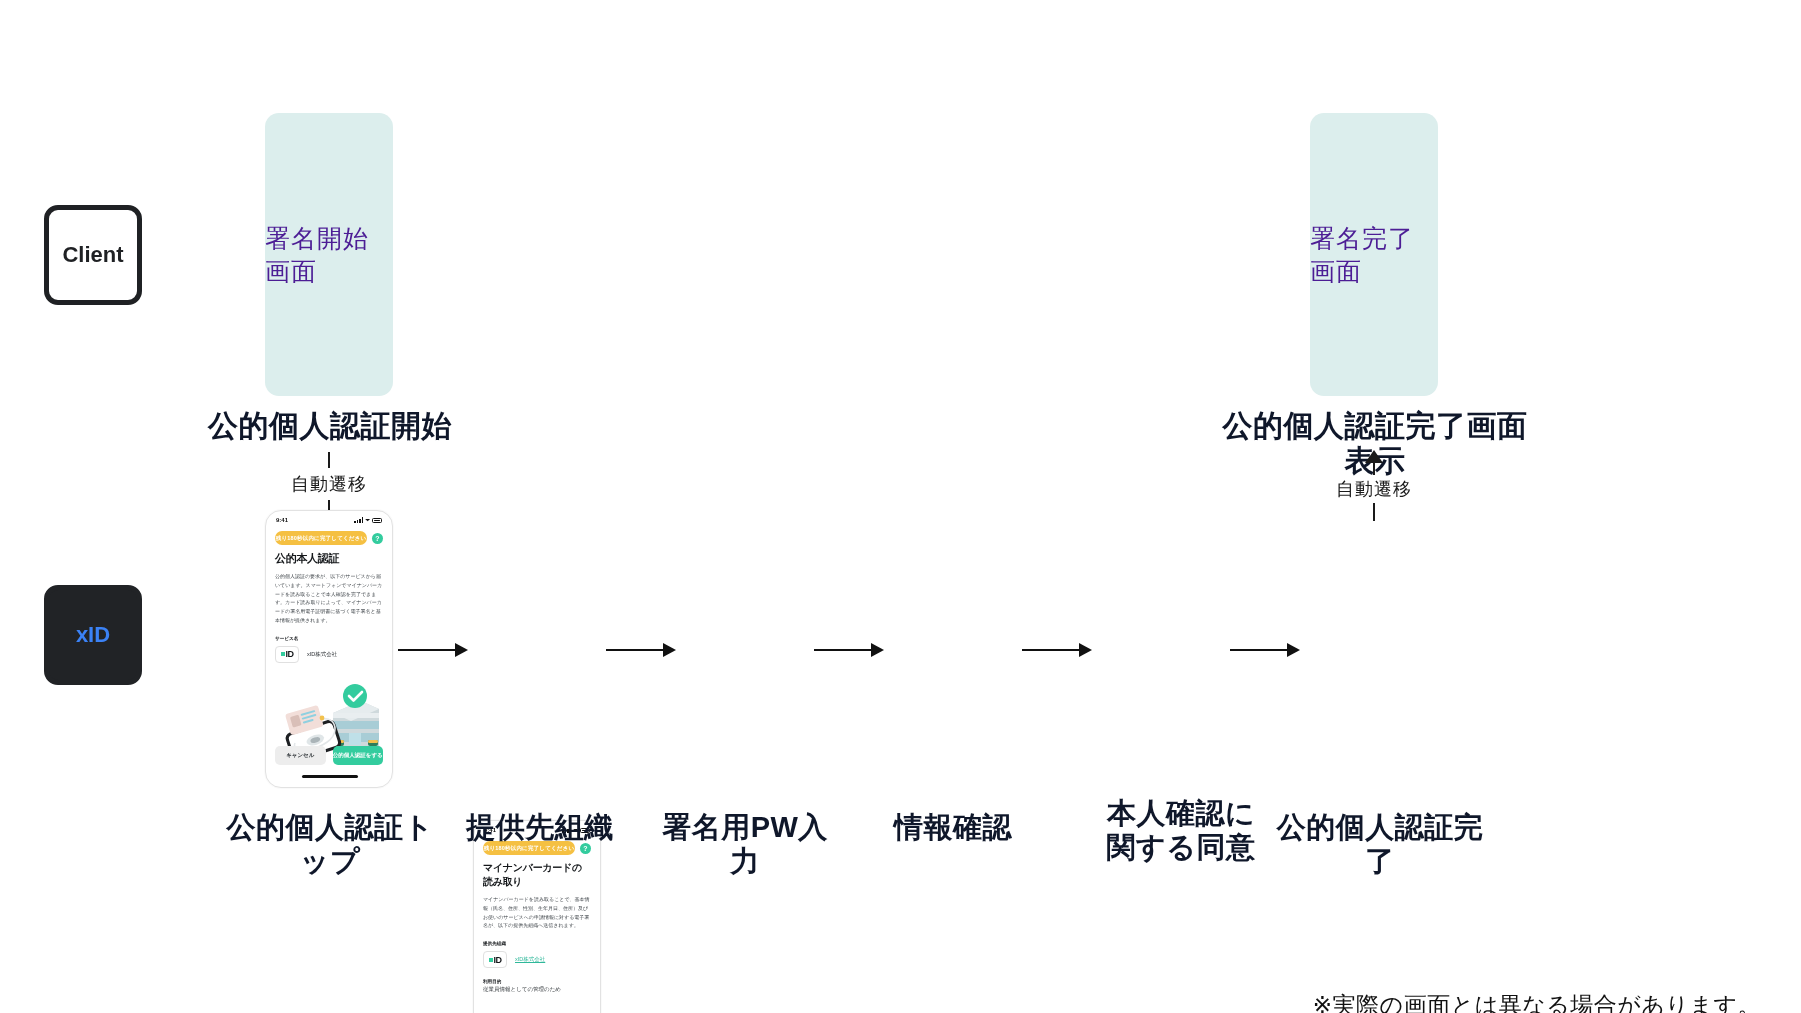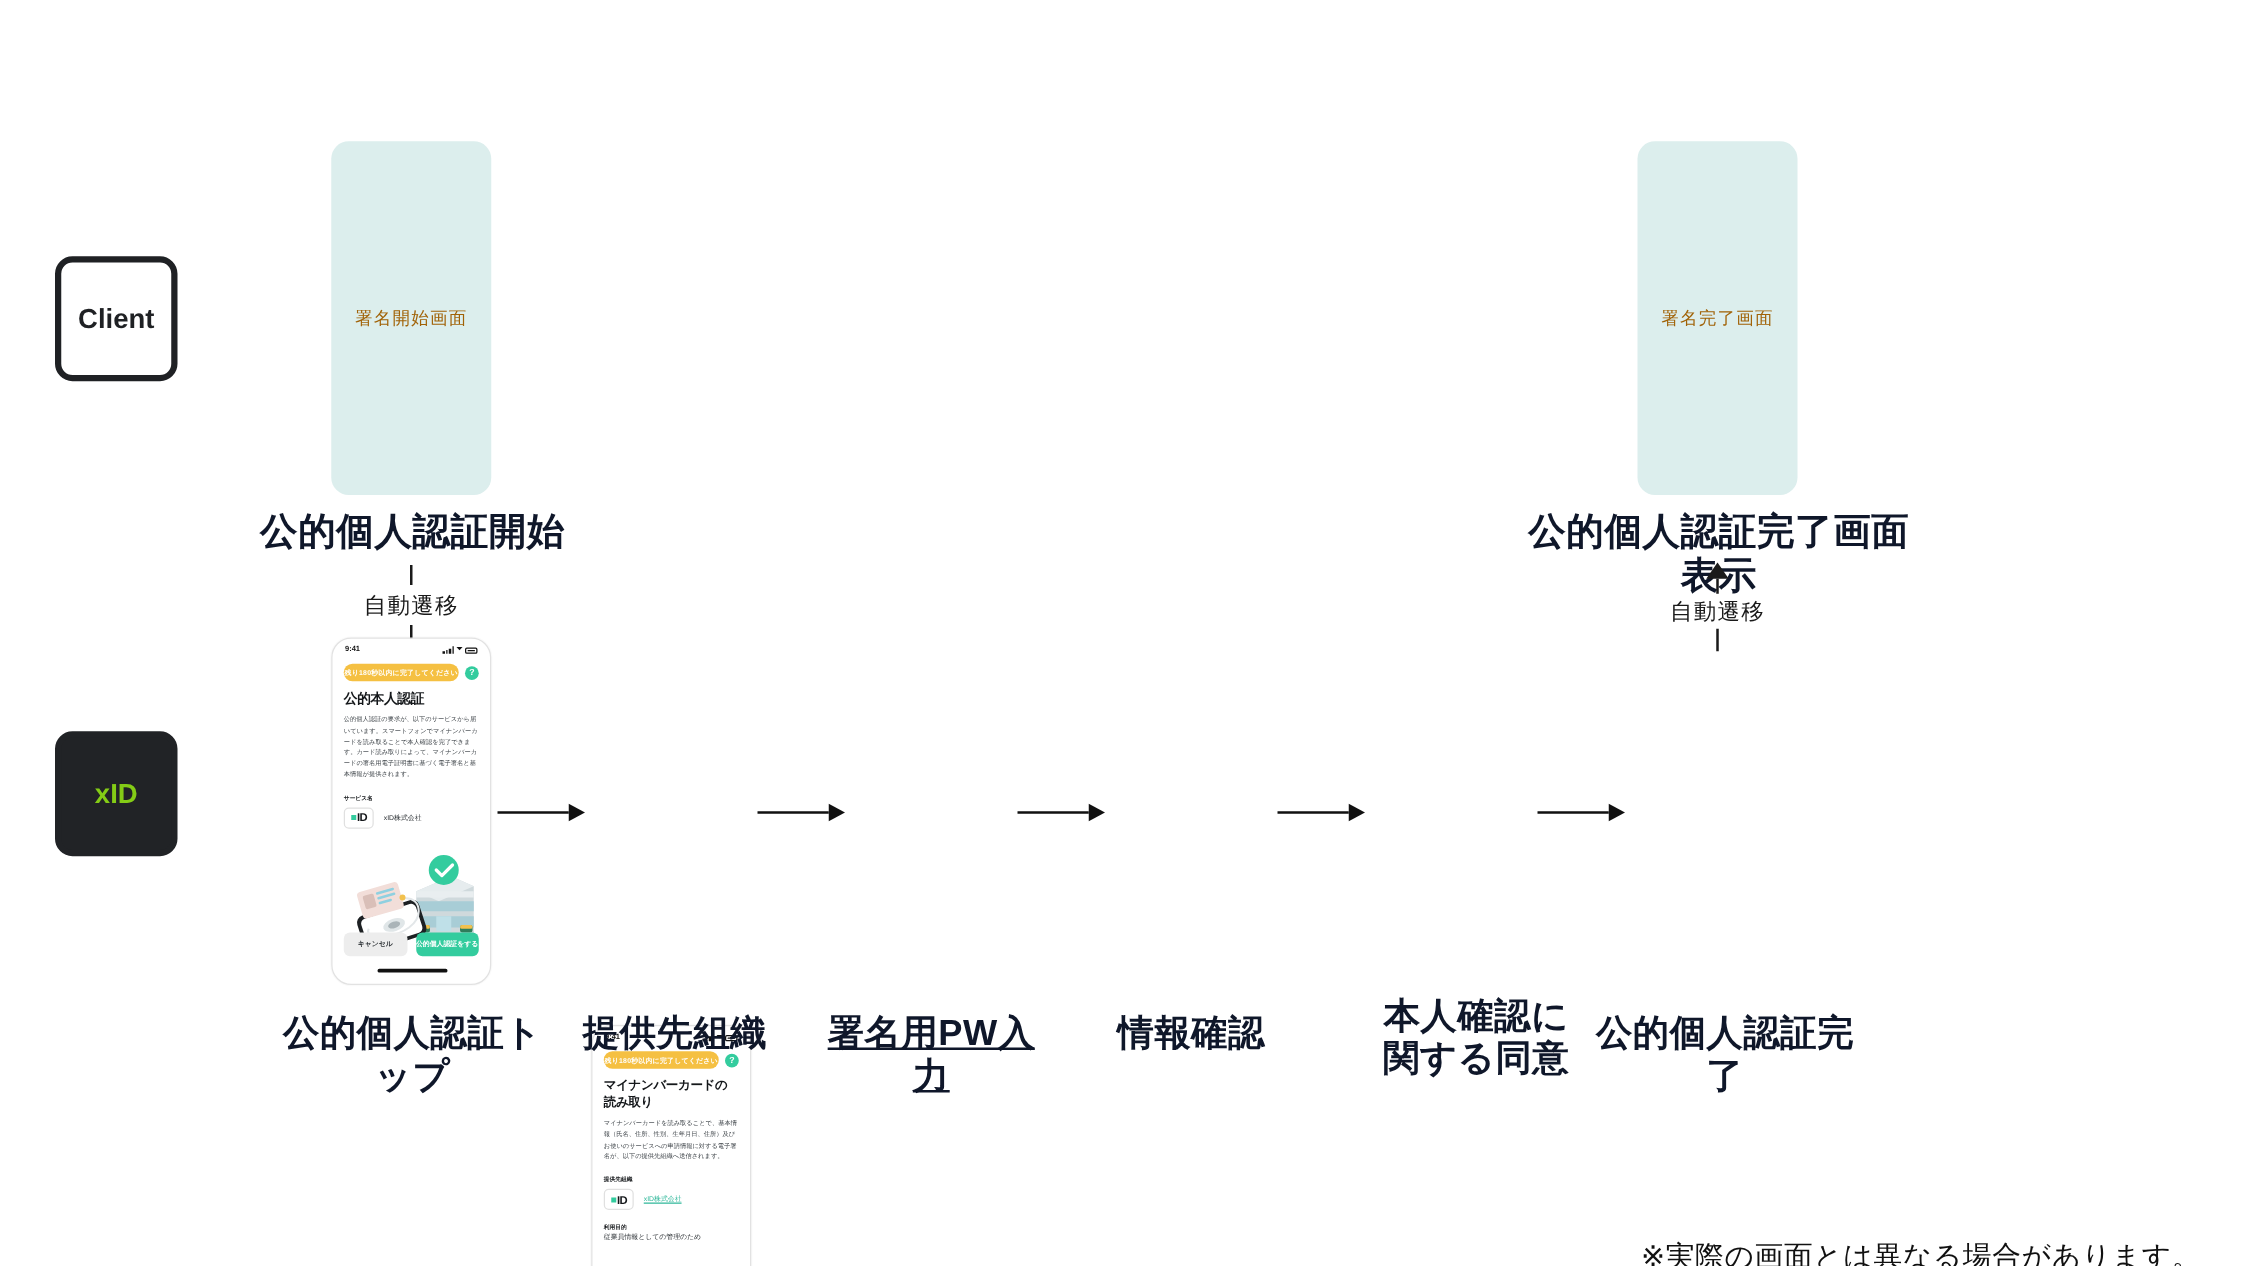--- a/index.html
+++ b/index.html
@@ -19,30 +19,30 @@
     border: 5px solid #1f2124;
     border-radius: 14px;
     background: #ffffff;
     display: flex; align-items: center; justify-content: center;
     font-weight: bold;
     color: #1f2124;
   }
   .lane-box.dark {
     background: #212326;
     border-color: #212326;
-    color: #84cc16;
+    color: #3b82f6;
   }
 
   
   .client-screen {
     background: #dceeed;
     border-radius: 14px;
     display: flex; align-items: center; justify-content: center;
-    color: #a16207;
-    font-size: 14px;
+    color: #4c1d95;
+    font-size: 25px;
     letter-spacing: 1px;
   }
 
   
   .step-caption {
     font-weight: bold;
     color: #0f172a;
     text-align: center;
     line-height: 1.18;
     letter-spacing: 0.5px;
@@ -324,21 +324,21 @@
   </div>
   <div class="step-caption caption-md abs" style="left:455px; top:778px; width:170px;">
     <span>提供先組織</span>
   </div>
 
   <div class="h-arrow abs" style="left:606px; top:612px; width:70px;">
     <div class="shaft"></div>
       <div class="head"></div>
   </div>
 
-  <div class="step-caption caption-md abs" style="left:660px; top:778px; width:170px;text-decoration:underline;">
+  <div class="step-caption caption-md abs" style="left:660px; top:778px; width:170px;">
     <span>署名用PW入力</span>
   </div>
 
   <div class="h-arrow abs" style="left:814px; top:612px; width:70px;">
     <div class="shaft"></div>
       <div class="head"></div>
   </div>
 
   <div class="step-caption caption-md abs" style="left:868px; top:778px; width:170px;">
     <span>情報確認</span>

